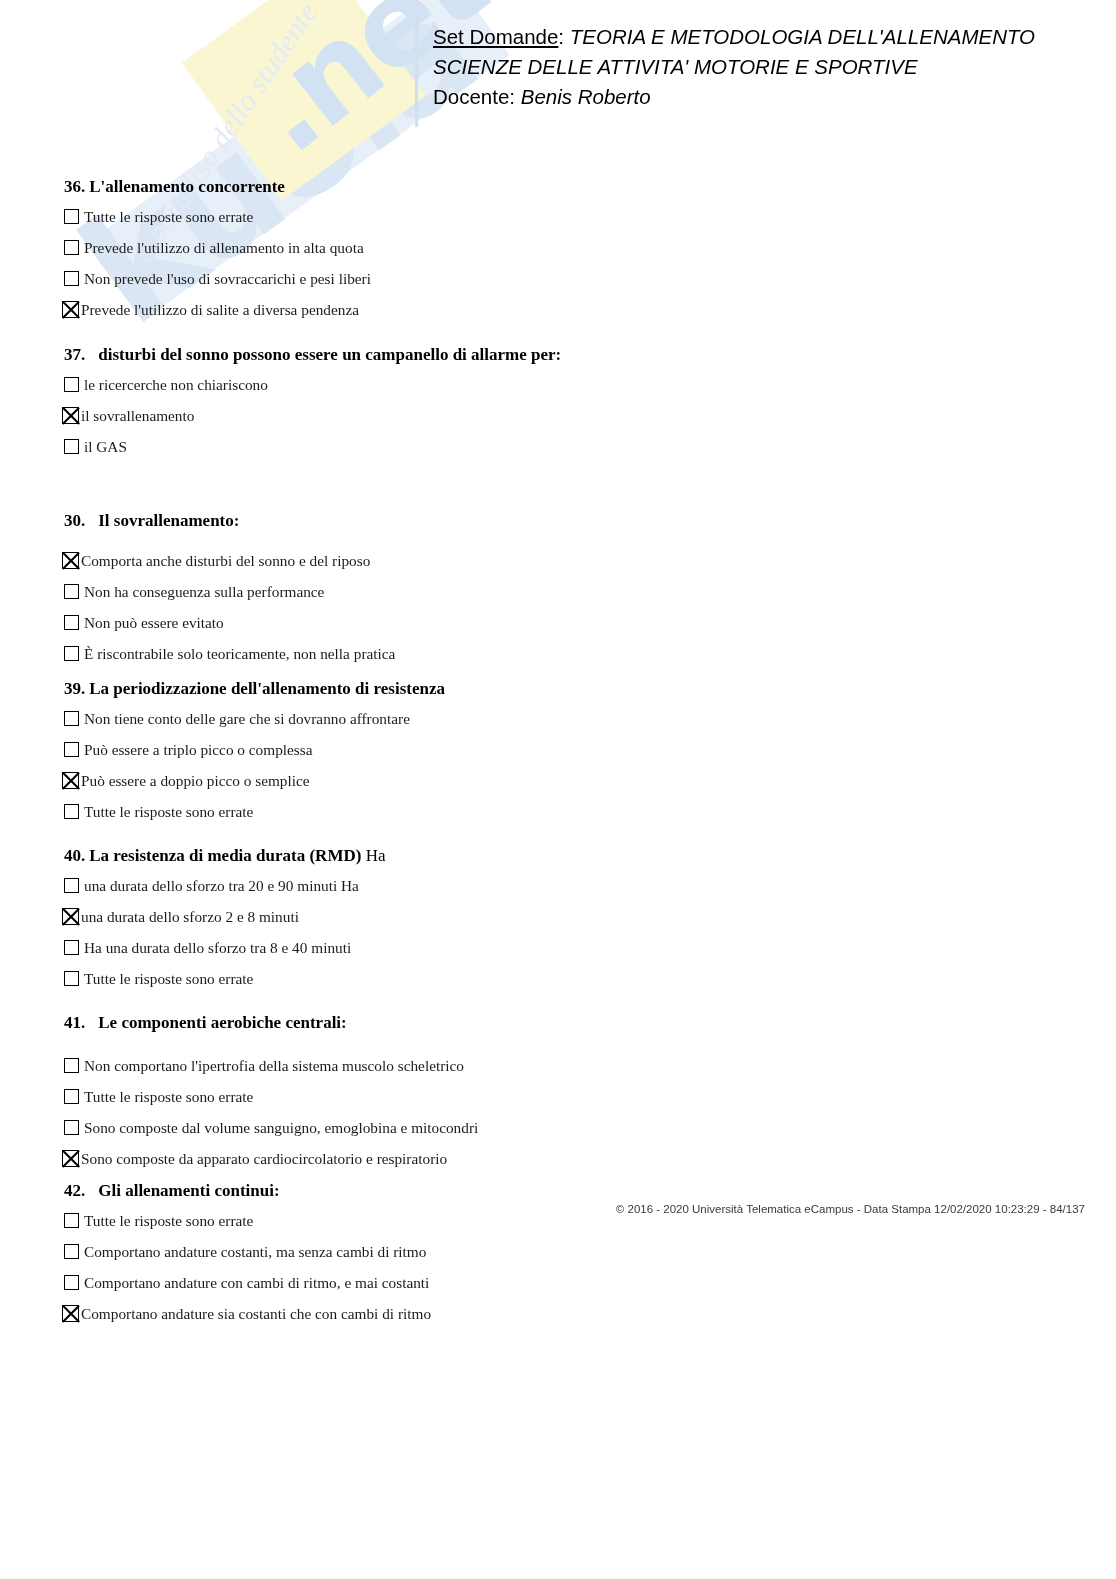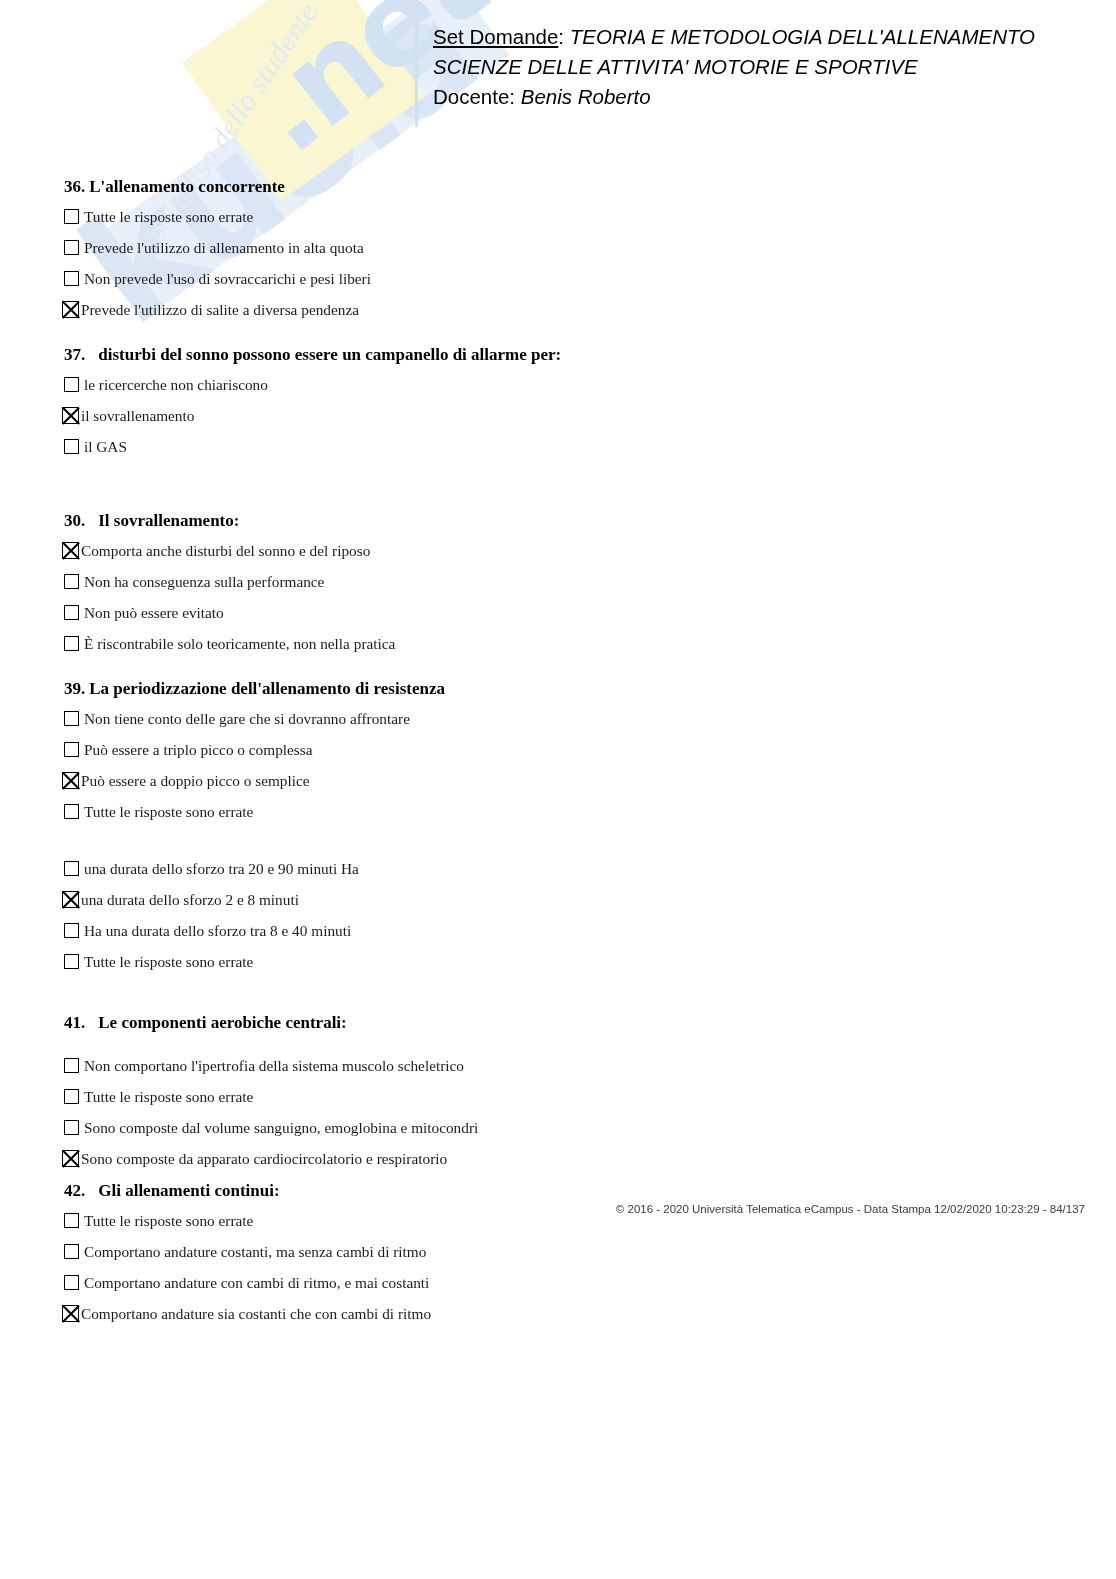--- a/index.html
+++ b/index.html
@@ -198,21 +198,21 @@
             <span class="opt-label">il sovrallenamento</span>
           </div>
           <div class="opt">
             <span class="box"></span>
             <span class="opt-label">il GAS</span>
           </div>
         </div>
       </div>
       <div class="qblock" style="top: 512px;">
         <div class="qtitle"><span class="qnum">30.</span><span class="gap-wide"></span><span>Il sovrallenamento:</span></div>
-        <div style="margin-top: 6px;">
+        <div style="margin-top: 16px;">
           <div class="opt checked">
             <span class="box"></span>
             <span class="opt-label">Comporta anche disturbi del sonno e del riposo</span>
           </div>
           <div class="opt">
             <span class="box"></span>
             <span class="opt-label">Non ha conseguenza sulla performance</span>
           </div>
           <div class="opt">
             <span class="box"></span>
@@ -239,20 +239,21 @@
             <span class="box"></span>
             <span class="opt-label">Può essere a doppio picco o semplice</span>
           </div>
           <div class="opt">
             <span class="box"></span>
             <span class="opt-label">Tutte le risposte sono errate</span>
           </div>
         </div>
       </div>
       <div class="qblock" style="top: 847px;">
+        <div class="qtitle"><span class="qnum">40.</span><span class="gap-narrow"></span><span>La resistenza di media durata (RMD)</span><span class="light"> Ha</span></div>
         <div style="margin-top: 6px;">
           <div class="opt">
             <span class="box"></span>
             <span class="opt-label">una durata dello sforzo tra 20 e 90 minuti Ha</span>
           </div>
           <div class="opt checked">
             <span class="box"></span>
             <span class="opt-label">una durata dello sforzo 2 e 8 minuti</span>
           </div>
           <div class="opt">

